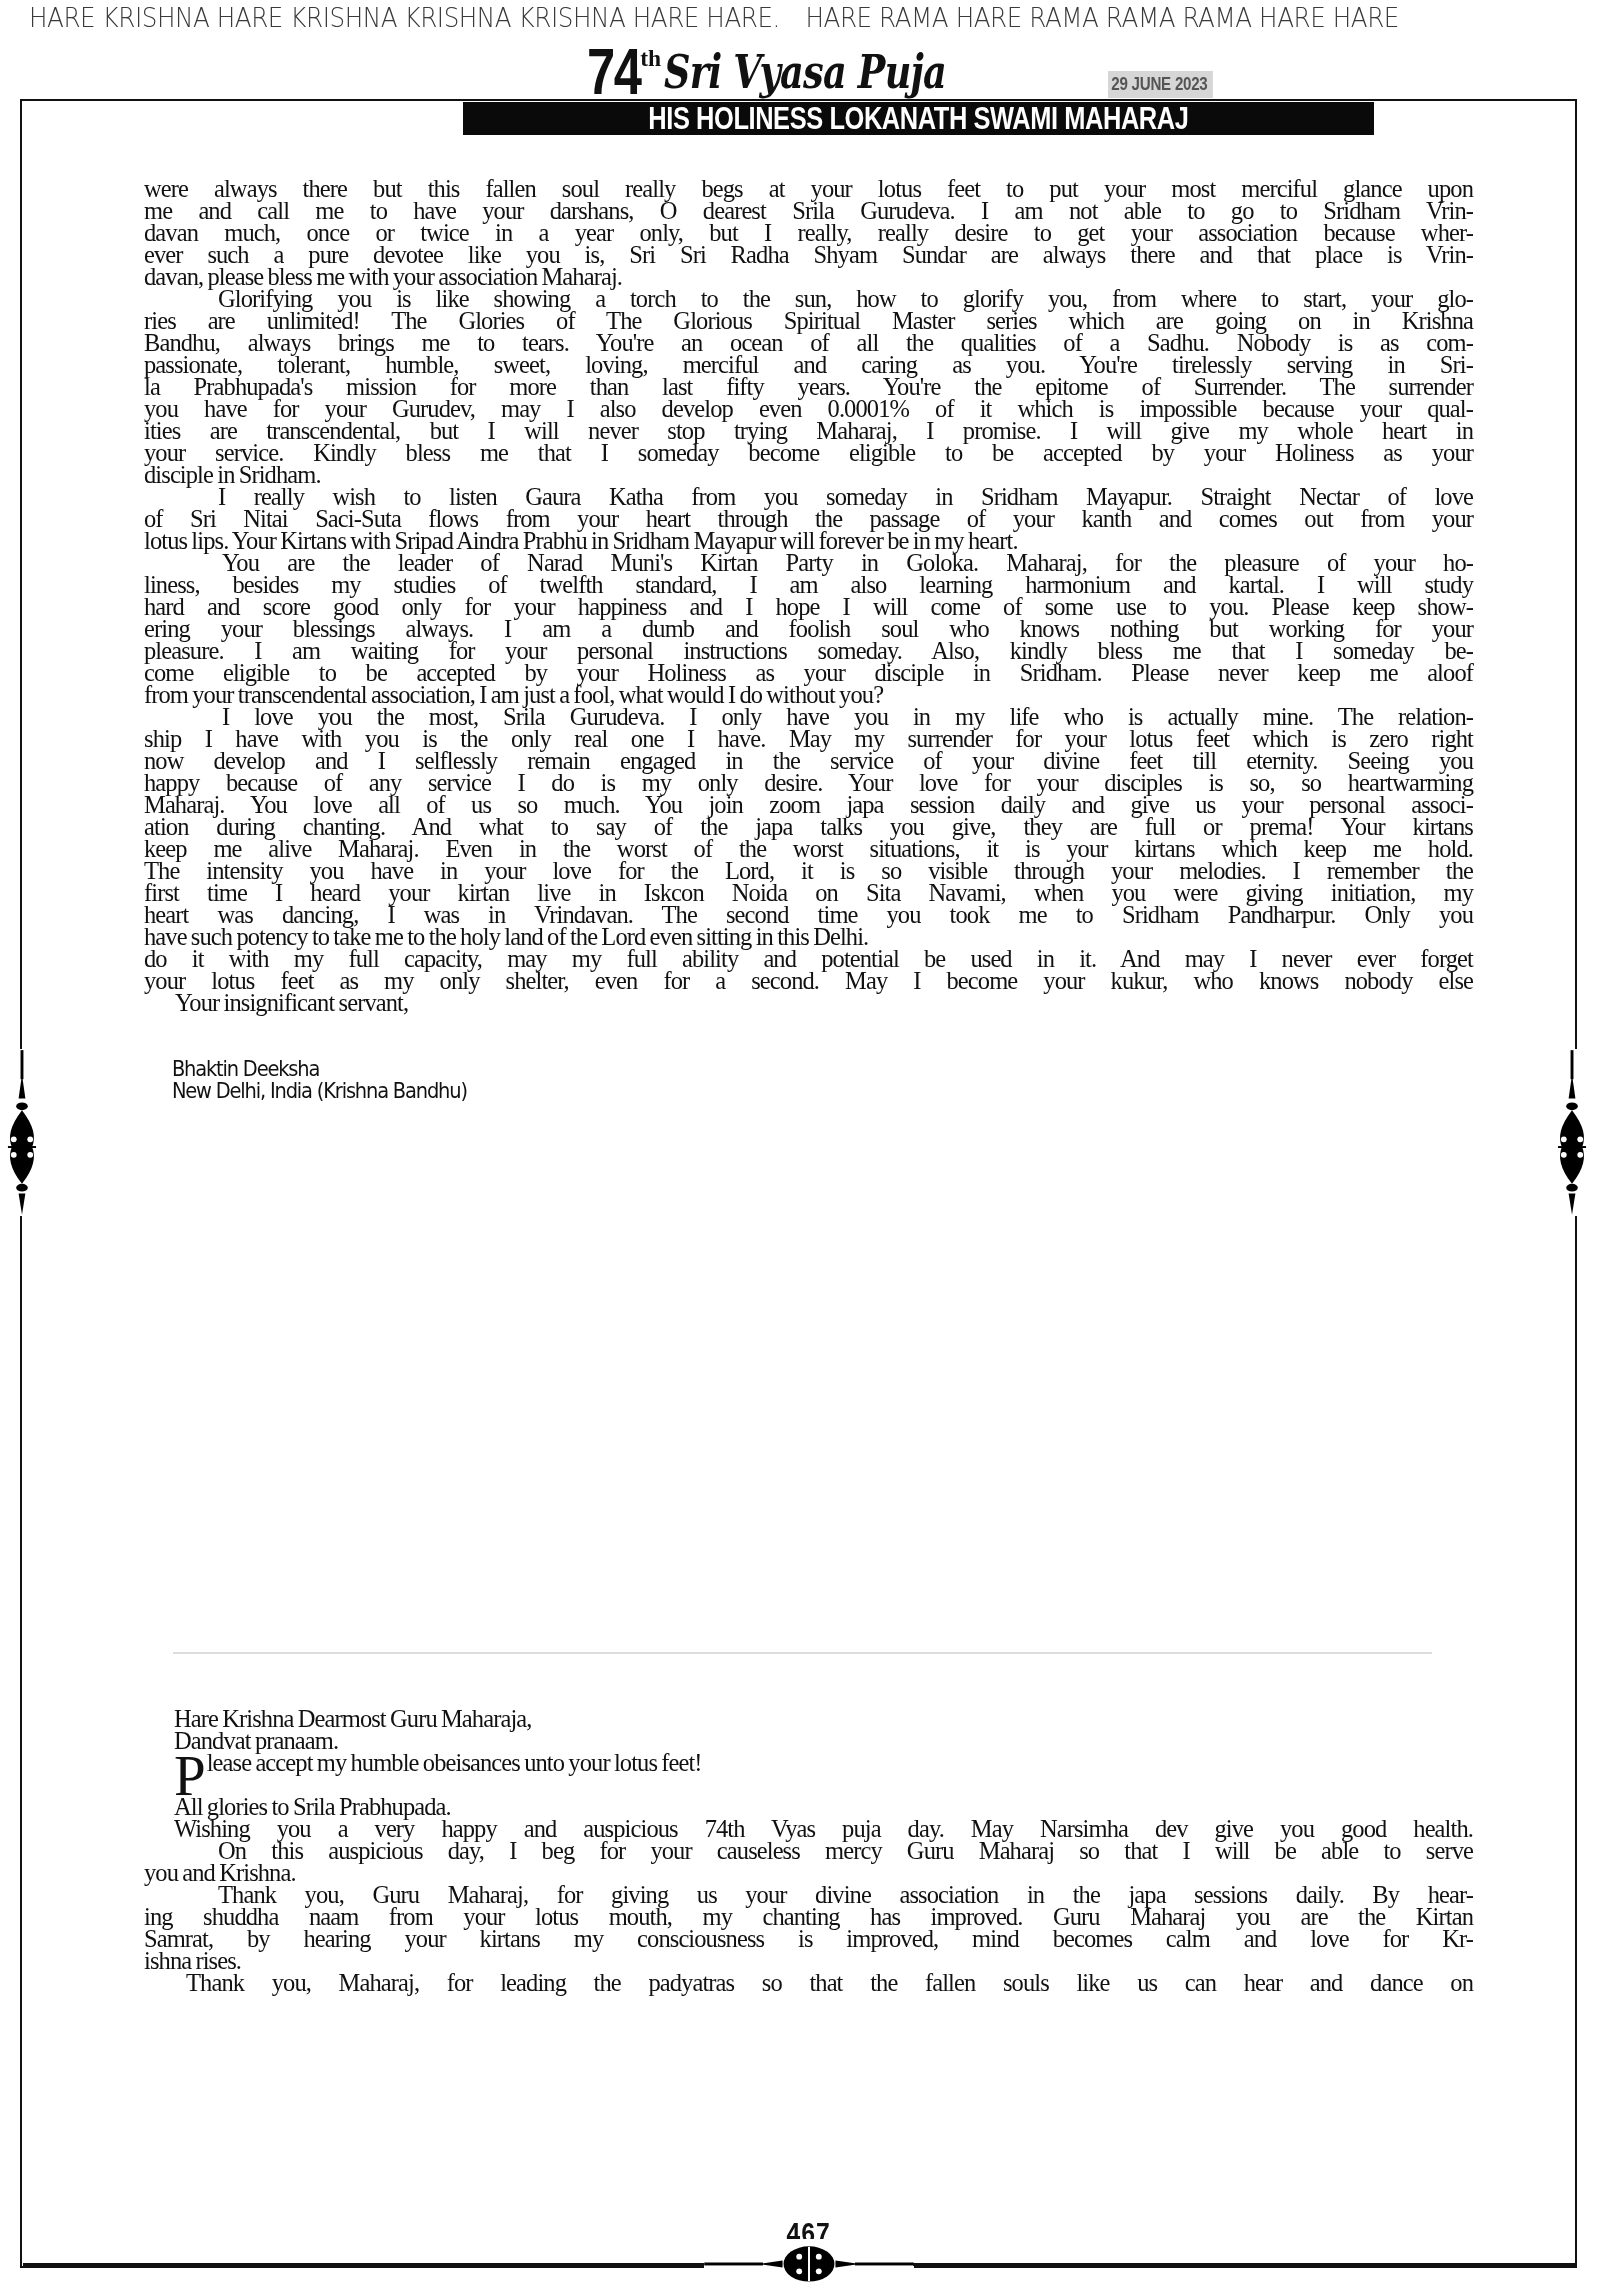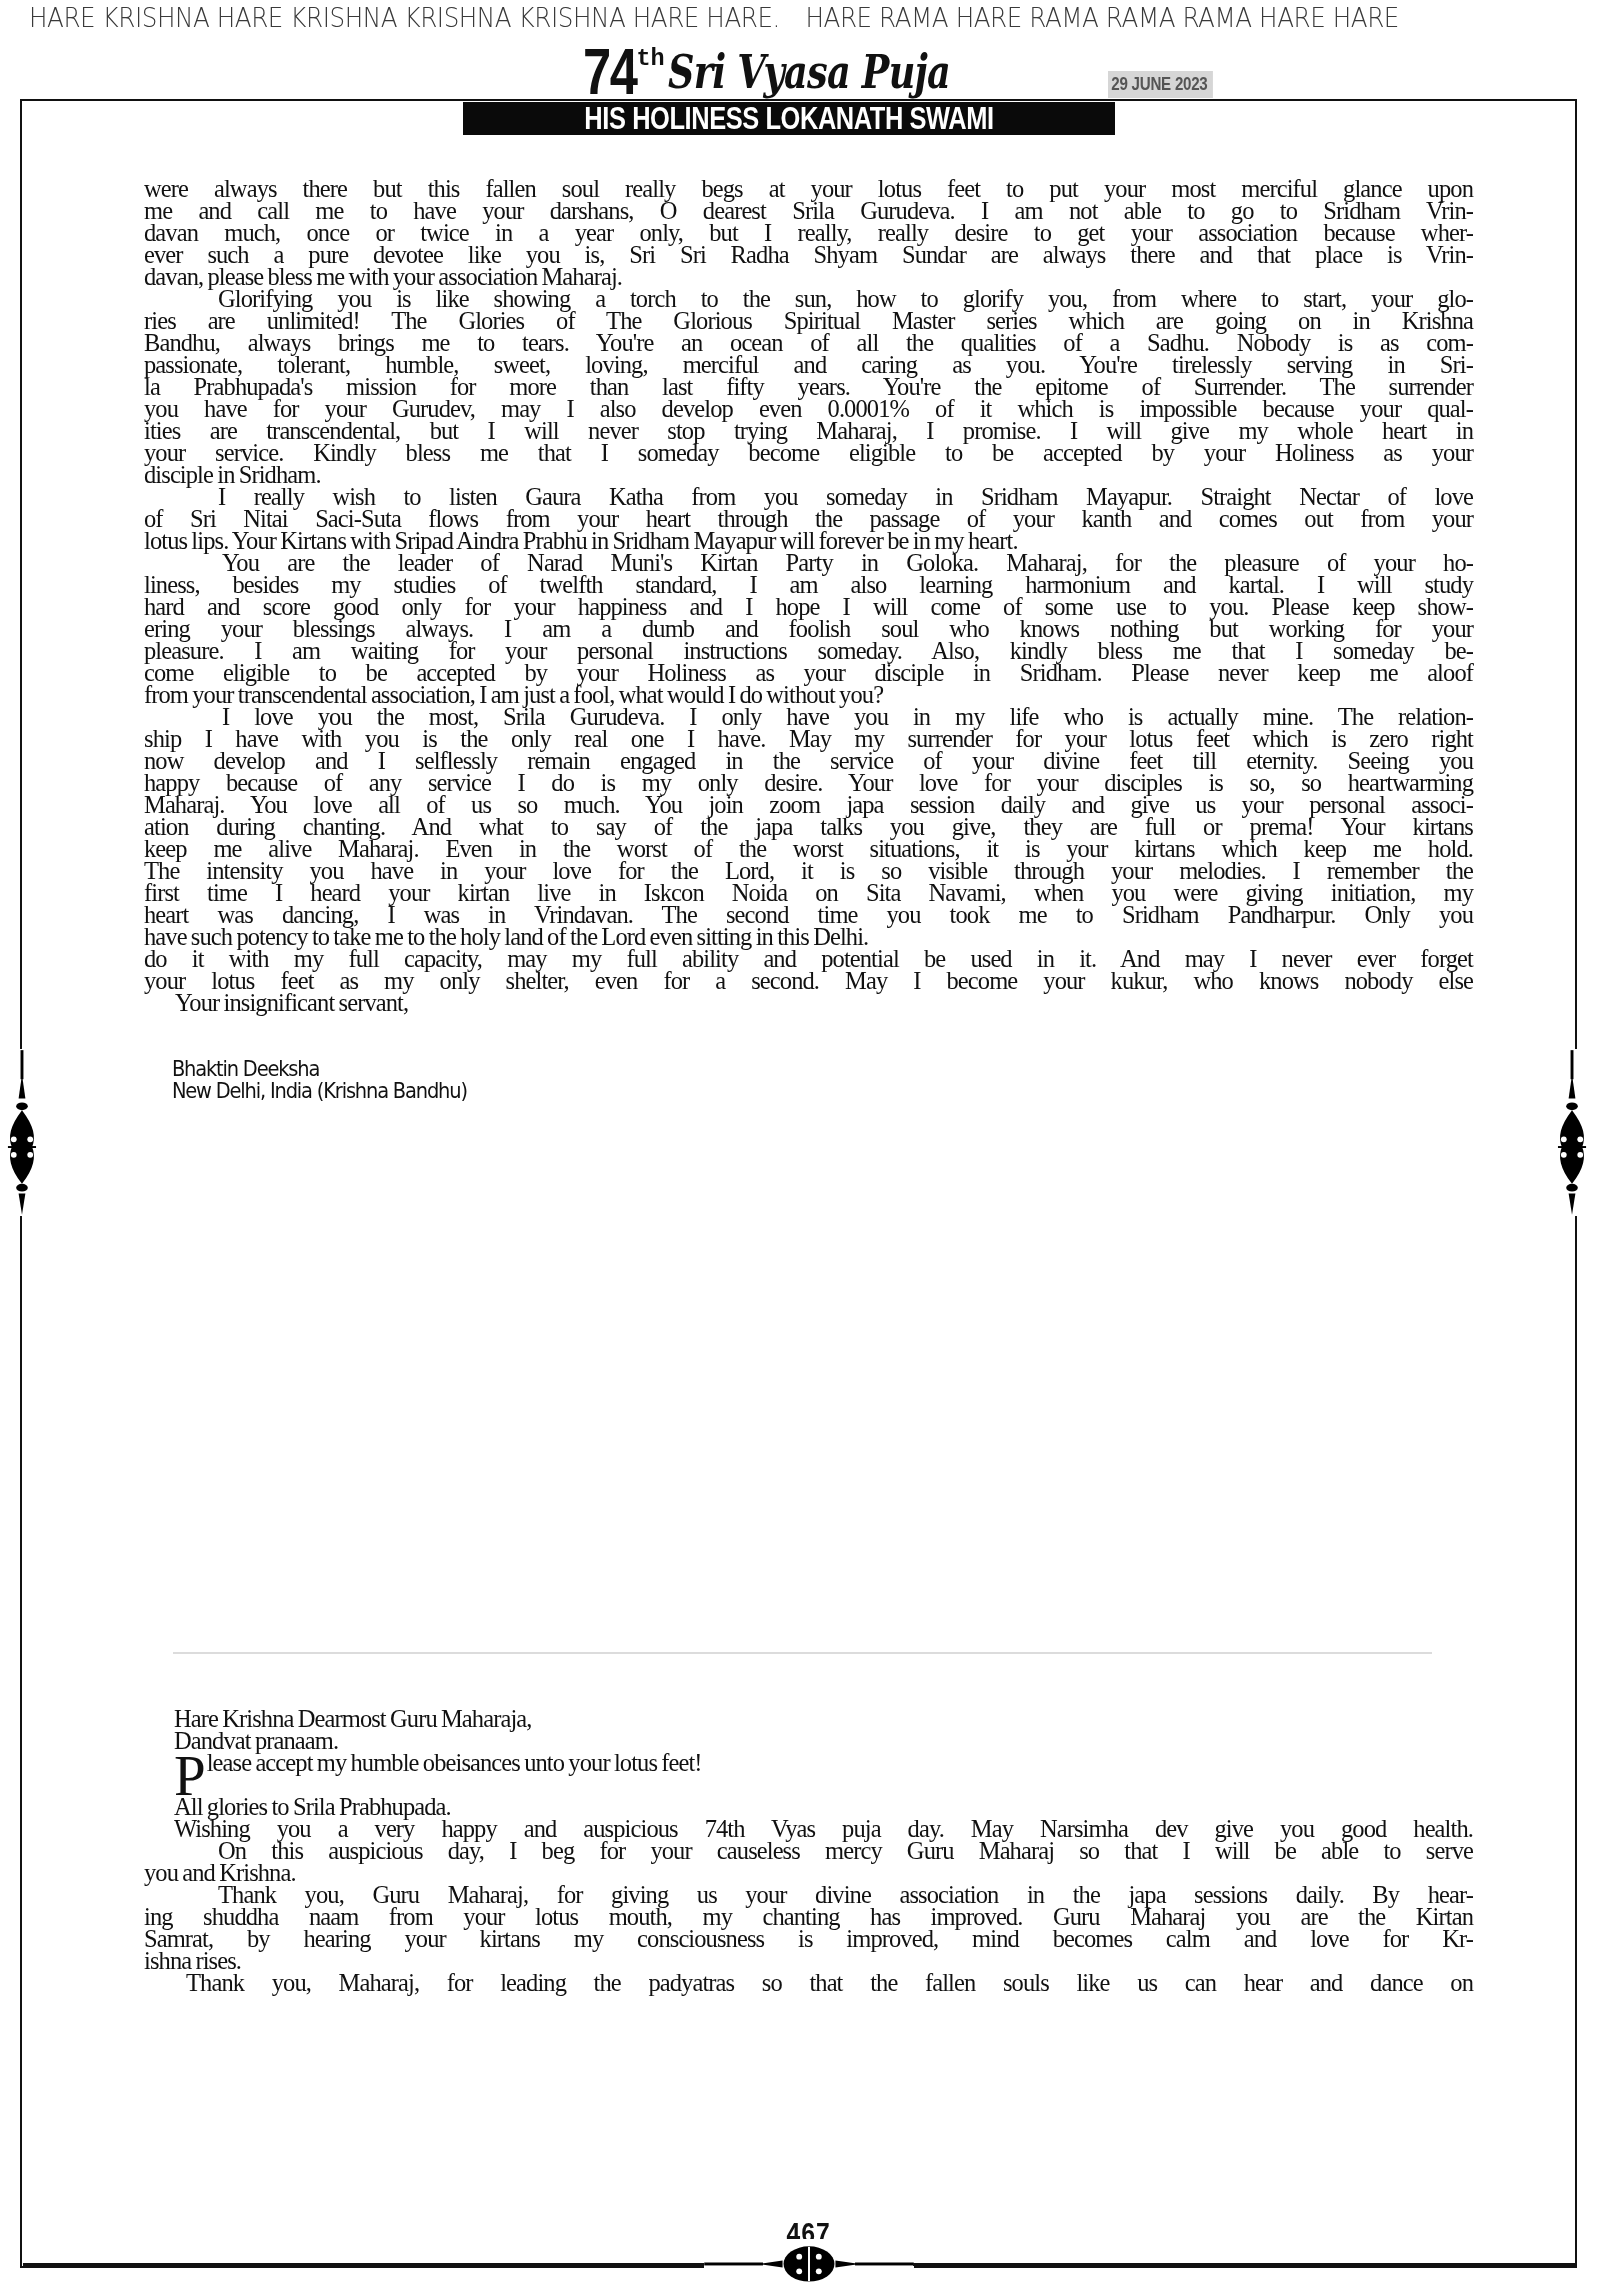--- a/index.html
+++ b/index.html
@@ -3,25 +3,25 @@
 <meta charset="utf-8">
 <style>
   html, body { margin:0; padding:0; background:#ffffff; }
   body { width:1617px; height:2289px; position:relative; overflow:hidden; font-family:"Liberation Serif", serif; color:#111; }
   .mantra { position:absolute; top:2px; left:29px; width:1558px; font-family:"DejaVu Sans", sans-serif; font-size:26.5px; color:#3a3a3a; letter-spacing:-0.5px; white-space:nowrap; transform:scaleX(0.93); transform-origin:left top; font-weight:300; }
   .mantra span { display:inline-block; }
   .mantra .gap { width:27.4px; }
   .title { position:absolute; top:41px; left:0; width:1617px; text-align:center; height:61px; }
   .title-inner { display:inline-block; position:relative; left:-9.8px; }
   .num { font-family:"Liberation Sans", sans-serif; font-weight:bold; font-size:65px; line-height:61px; display:inline-block; transform:scaleX(0.78); transform-origin:right bottom; letter-spacing:-2px; vertical-align:bottom; }
-  .sup { font-family:Liberation Mono, monospace; font-weight:bold; font-size:23.5px; vertical-align:top; position:relative; top:3.9px; margin-right:3px; }
+  .sup { font-family:Liberation Serif, serif; font-weight:bold; font-size:23.5px; vertical-align:top; position:relative; top:3.9px; margin-right:3px; }
   .name { font-family:"DejaVu Serif", serif; font-weight:bold; font-size:47px; line-height:61px; display:inline-block; transform:scaleX(0.78); transform-origin:left bottom; letter-spacing:-1px; vertical-align:bottom; font-style:italic; }
   .date { position:absolute; left:1108px; top:71px; background:#d6d6d6; font-family:"Liberation Sans", sans-serif; font-weight:bold; font-size:17.6px; color:#555; padding:2.9px 5.9px 2.9px 3.9px; letter-spacing:-0.3px; transform:scaleX(0.86); transform-origin:left top; height:21.6px; line-height:21.6px; }
   .frame { position:absolute; left:19.6px; top:99px; width:1553px; height:2165px; border:2.9px solid #111; box-sizing:content-box; }
-  .banner { position:absolute; left:463px; top:102px; width:652px; height:33px; background:#0a0a0a; color:#fff; text-align:center; font-family:"Liberation Sans", sans-serif; font-weight:bold; font-size:31px; line-height:33px; }
+  .banner { position:absolute; left:463px; top:102px; width:911px; height:33px; background:#0a0a0a; color:#fff; text-align:center; font-family:"Liberation Sans", sans-serif; font-weight:bold; font-size:31px; line-height:33px; }
   .banner span { display:inline-block; transform:scaleX(0.82); letter-spacing:-0.5px; }
   .body { position:absolute; left:144px; top:178px; width:1329px; font-size:24.5px; line-height:22px; letter-spacing:-0.9px; word-spacing:-1px; }
   .ln { display:block; text-align:justify; text-align-last:justify; white-space:nowrap; height:22px; overflow:visible; }
   .ln.last { text-align-last:left; }
   .ln.ind { padding-left:74px; }
   .ln.ind2 { padding-left:78px; }
   .ln.sig { padding-left:31px; text-align-last:left; }
   .sans { font-family:"DejaVu Sans", sans-serif; font-size:21.6px; letter-spacing:-1.3px; word-spacing:0; transform:scaleX(0.9); transform-origin:left; text-align-last:left; }
   .divider { position:absolute; left:173px; top:1652px; width:1259px; height:2px; background:#dcdcdc; }
   .drop { font-size:57px; line-height:39px; vertical-align:top; position:relative; top:3.9px; margin-right:1px; letter-spacing:0; }

